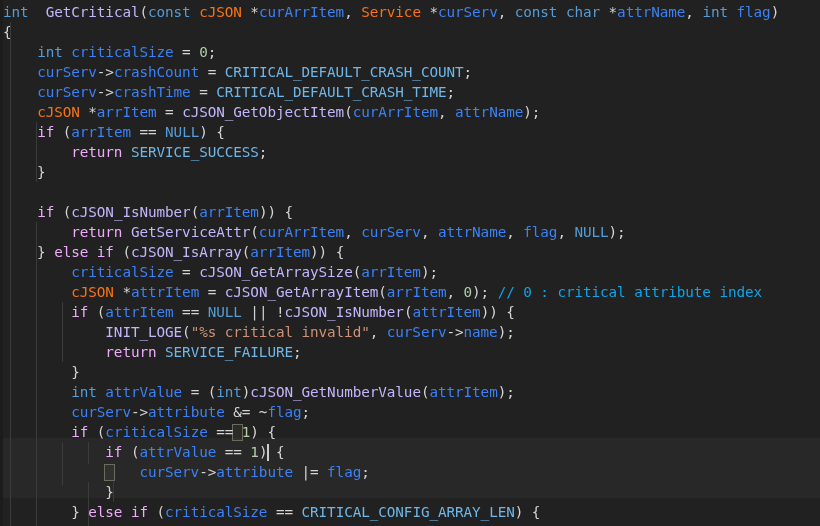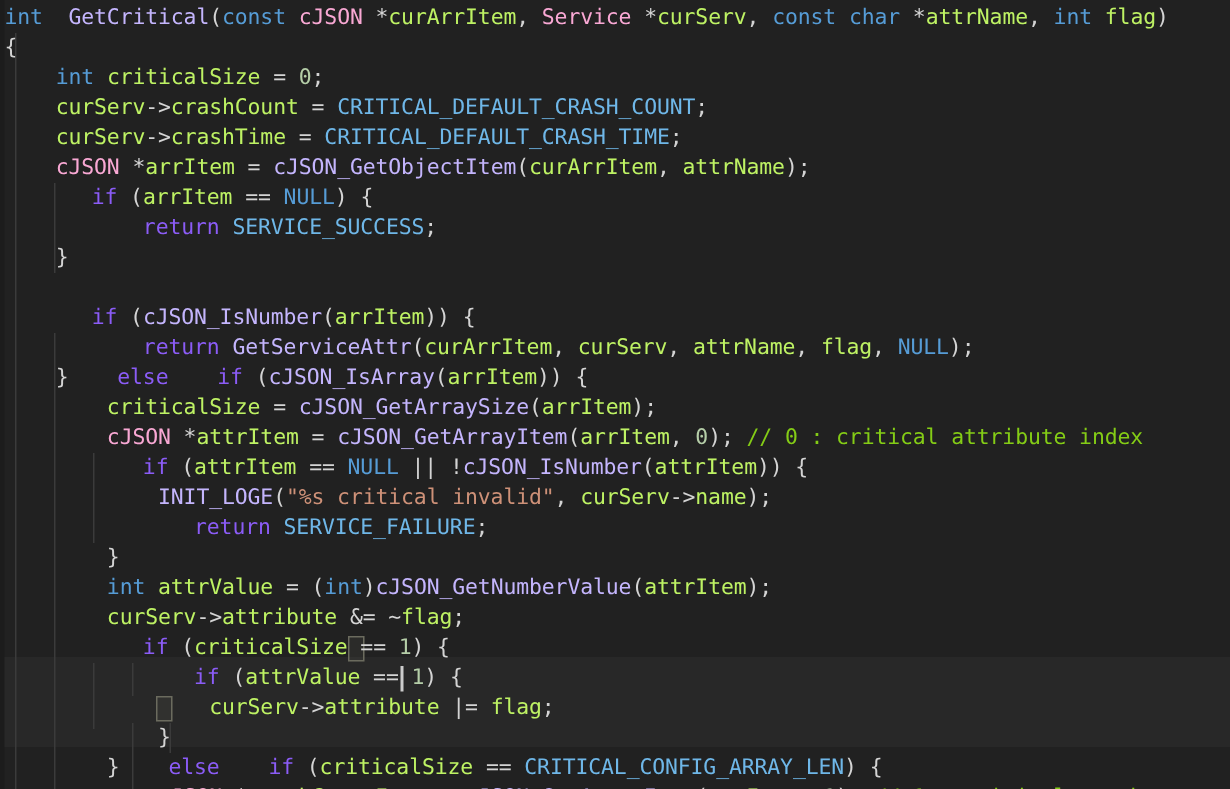--- a/index.html
+++ b/index.html
@@ -63,28 +63,28 @@
   }
   
   #caret {
     position: absolute;
     width: 2px;
     background: #cccccc;
     z-index: 6;
   }
   
   .kw    { color: #569cd6; text-align: right; }   
-  .ctrl  { color: #8b5cf6; margin-left: 24px; }   
-  .type  { color: #f9a8d4; margin-top: 20px; }   
+  .ctrl  { color: #f0abfc; }   
+  .type  { color: #f97316; margin-top: 20px; }   
   .fn    { color: #c4b5fd; }   
-  .var   { color: #bef264; }   
+  .var   { color: #3b82f6; }   
   .cnst  { color: #6fb7e8; }   
   .num   { color: #b5cea8; }   
   .str   { color: #ce9178; }   
-  .cmt   { color: #84cc16; }   
+  .cmt   { color: #0ea5e9; }   
   .punct { color: #d4d4d4; }   
 </style>
 </head>
 <body>
 
 <div id="editor">
 
   <div id="left-edge"></div>
 
   <div id="selection-layer">

